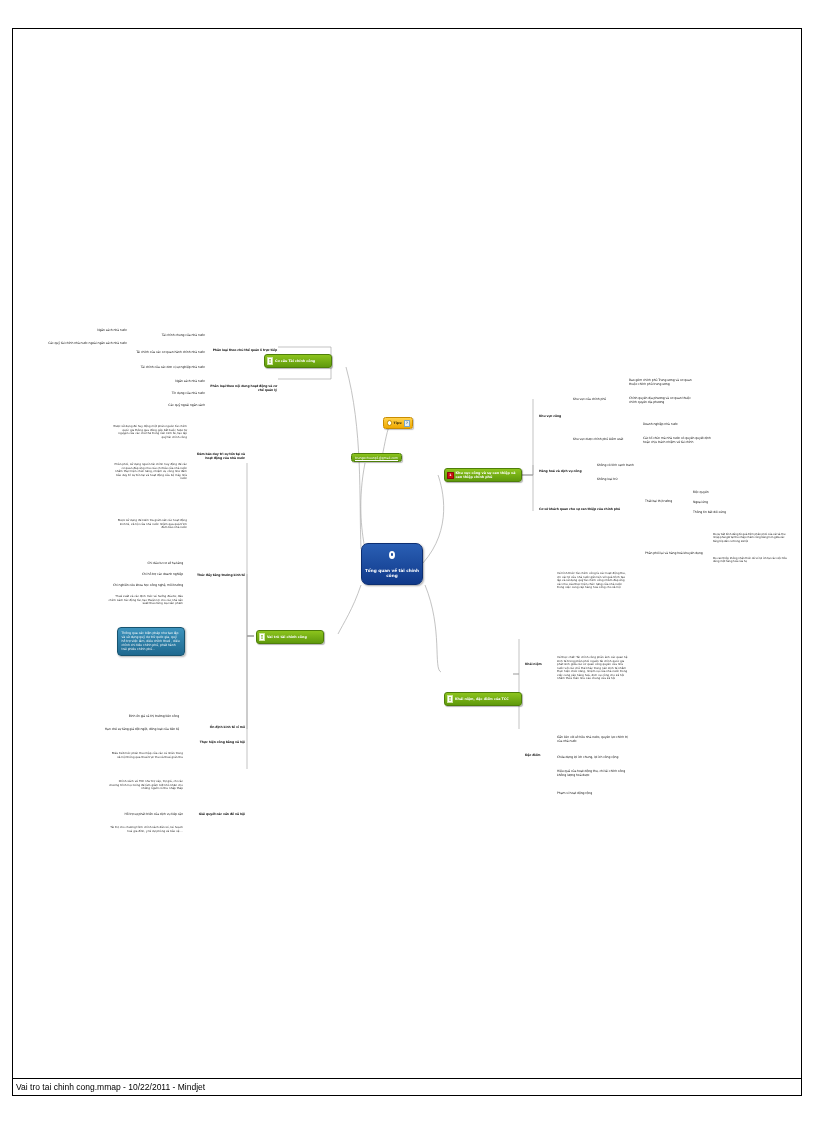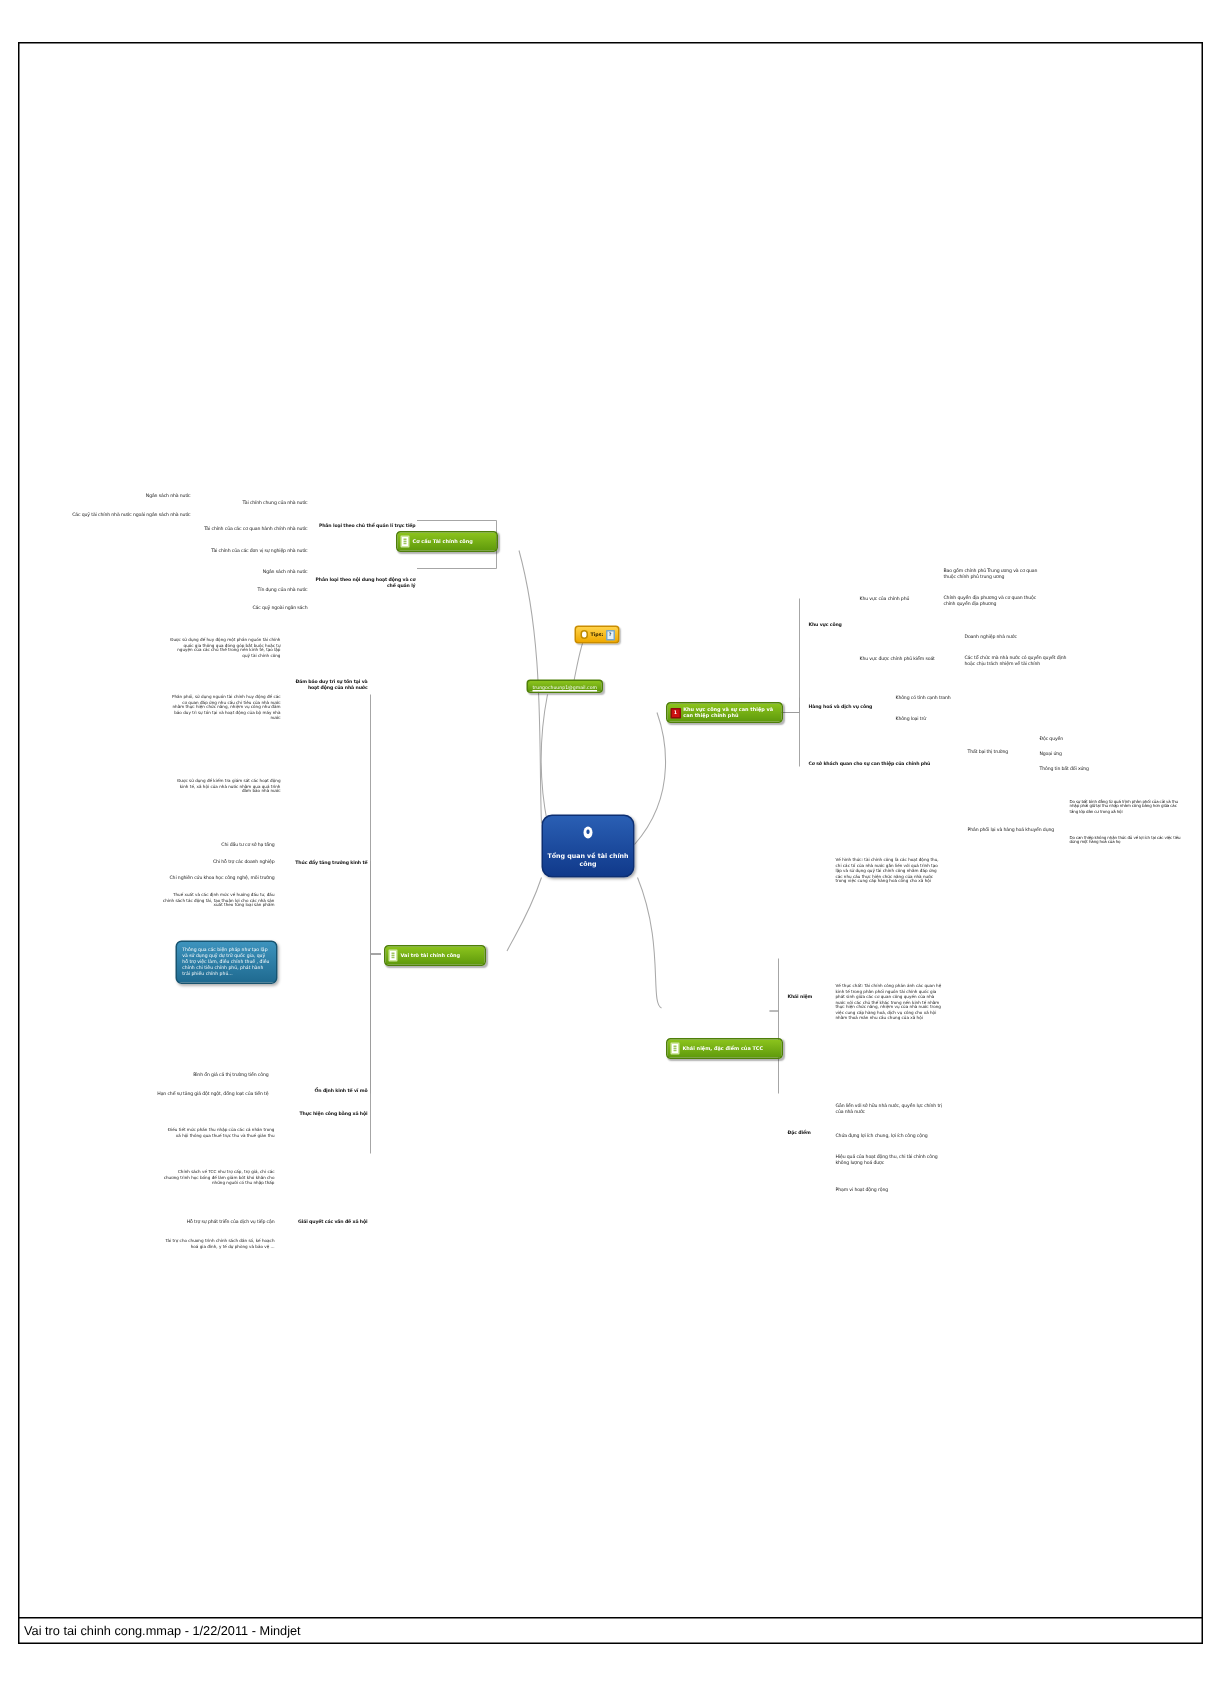--- a/index.html
+++ b/index.html
@@ -247,16 +247,16 @@
       <div class="node para" style="left:96px;top:797px;width:74px;text-align:right;">Tài trợ cho chương trình chính sách dân số, kế hoạch hoá gia đình, y tế dự phòng và bảo vệ ...</div>
 
       <div class="node leaf bold" style="left:176px;top:697px;width:56px;text-align:right;">Ổn định kinh tế vĩ mô</div>
       <div class="node leaf" style="left:52px;top:686px;width:114px;text-align:right;">Bình ổn giá cả thị trường tiền công</div>
       <div class="node leaf" style="left:40px;top:699px;width:126px;text-align:right;">Hạn chế sự tăng giá đột ngột, đồng loạt của tiền tệ</div>
 
     </div>
   </div>
 
   <div class="statusbar">
-    <span>Vai tro tai chinh cong.mmap - 1/22/2011 - Mindjet</span>
+    <span>Vai tro tai chinh cong.mmap - 10/22/2011 - Mindjet</span>
   </div>
 
 </div>
 
 </body></html>

